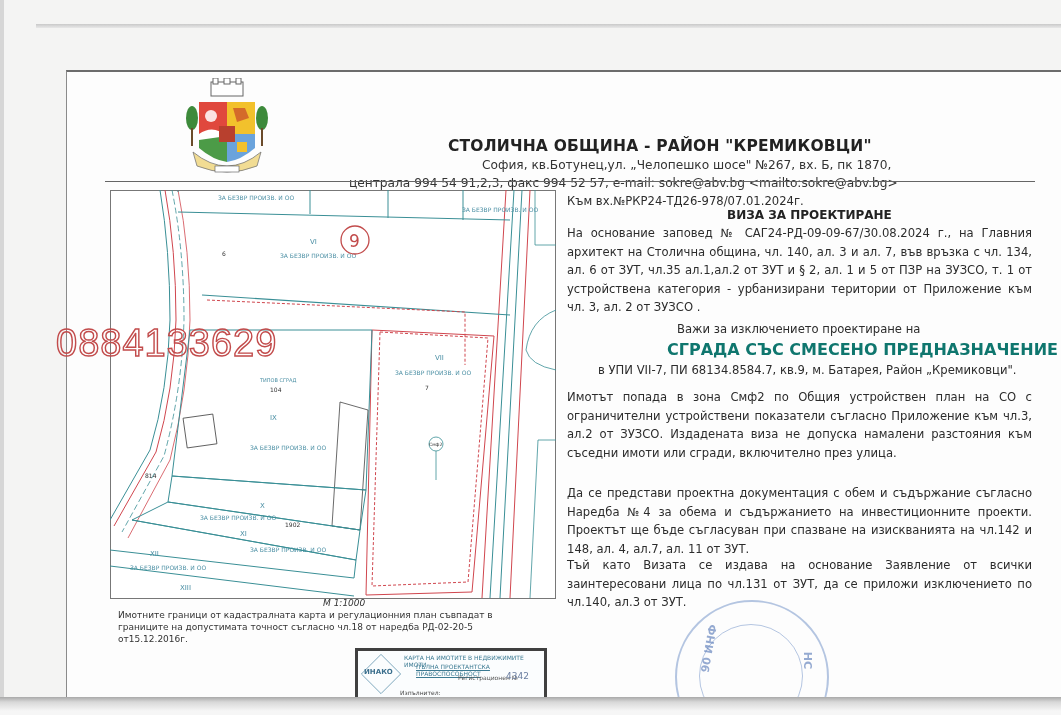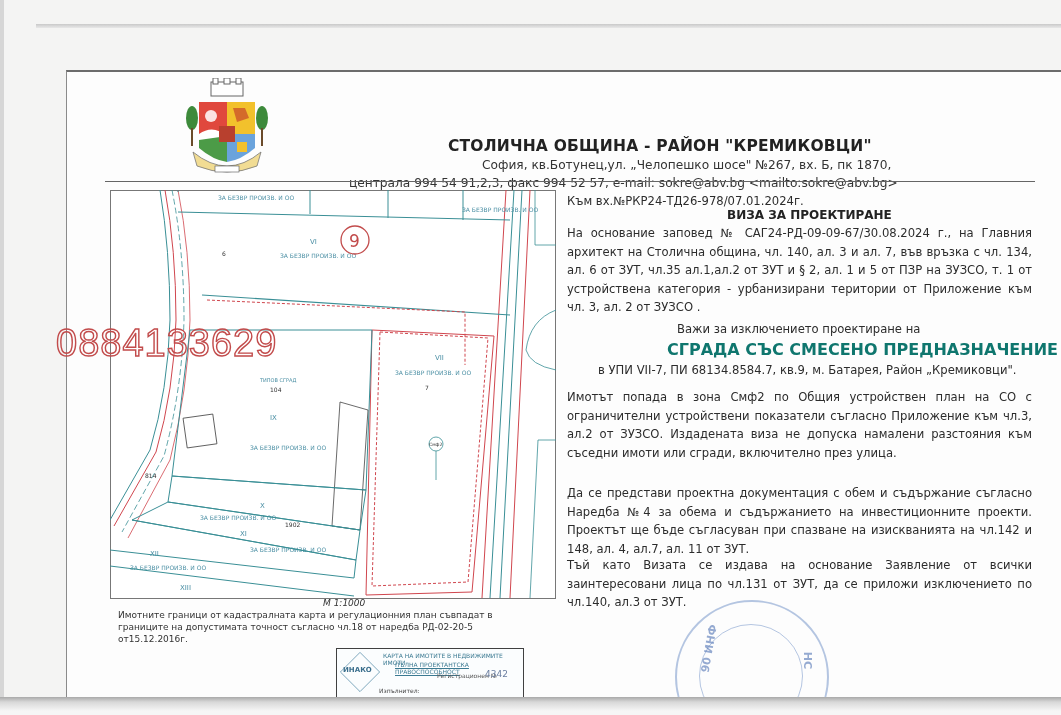--- a/index.html
+++ b/index.html
@@ -30,22 +30,22 @@
     }
     .hdr-addr { position:absolute; left:482px; top:158px; font-size:12.2px; color:#333; }
     .hdr-contact { position:absolute; left:305px; top:176px; font-size:12.2px; color:#333;margin-left:44px; }
     .hdr-rule2 { position:absolute; left:105px; top:183px; width:930px; height:1px; background:#666; }
 
     .map { position:absolute; left:110px; top:190px; width:446px; height:410px; }
     .scale { position:absolute; left:323px; top:598px; font-size:9px; font-style:italic; color:#333; }
     .map-note { position:absolute; left:118px; top:609px; font-size:9px; color:#333; line-height:12px; width:420px; }
 
     .stamp-box {
-      position:absolute; left:336px; top:648px; width:186px; height:50px;
-      border:1px solid #404040; background:#fbfdfe;
+      position:absolute; left:355px; top:648px; width:186px; height:50px;
+      border:3px solid #404040; background:#fbfdfe;
     }
     .stamp-logo { position:absolute; left:4px; top:4px; width:36px; height:36px; border:1px solid #5f93ad; transform:rotate(45deg) scale(0.75); }
     .stamp-logo-t { position:absolute; left:6px; top:17px; font-size:7px; color:#3b6f8d; font-weight:bold; }
     .stamp-line1 { position:absolute; left:46px; top:3px; font-size:6px; color:#3b7a92; }
     .stamp-line2 { position:absolute; left:58px; top:12px; font-size:6px; color:#3b7a92; text-decoration:underline; }
     .stamp-line3 { position:absolute; left:100px; top:23px; font-size:6px; color:#555; }
     .stamp-num { position:absolute; left:148px; top:20px; font-size:9px; color:#6a7ea0; }
     .stamp-executor { position:absolute; left:42px; top:38px; font-size:6px; color:#444; }
 
     .watermark {

